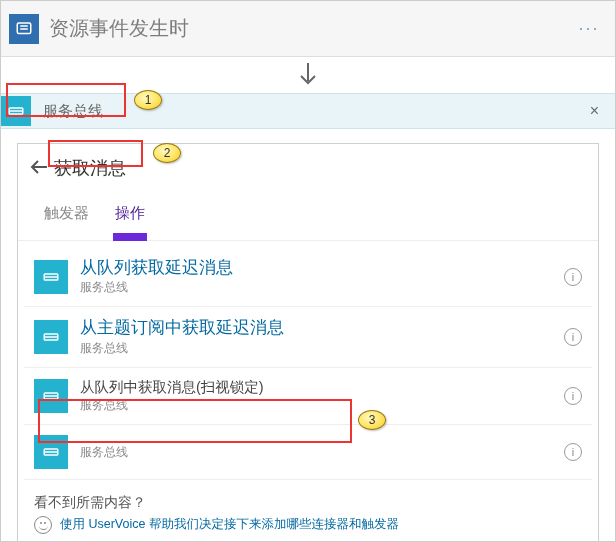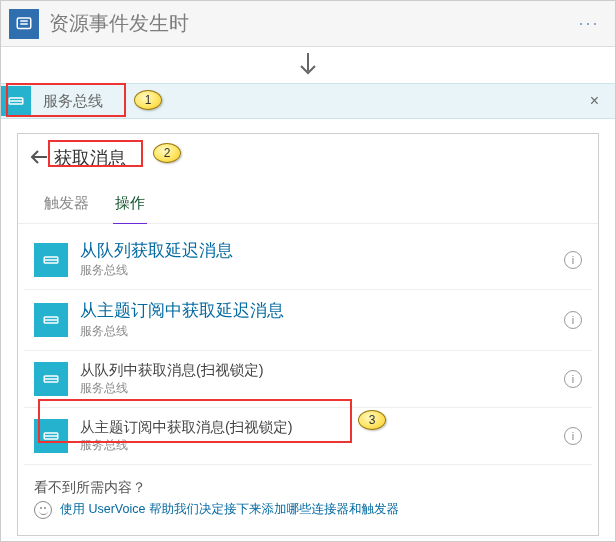--- a/index.html
+++ b/index.html
@@ -7,21 +7,21 @@
     font-family: "Segoe UI", "Microsoft YaHei", Arial, sans-serif;
     background: #fff;
     width: 616px;
     height: 542px;
     position: relative;
     border: 1px solid #ccc;
   }
   .header {
     display: flex;
     align-items: center;
-    height: 46px;
+    height: 56px;
     background: #f6f6f6;
     border-bottom: 1px solid #ddd;
     padding: 0 8px;
   }
   .header-icon {
     width: 30px; height: 30px;
     background: #2f6fb0;
     display: flex; align-items: center; justify-content: center;
     margin-right: 10px;
   }
@@ -69,22 +69,22 @@
     display: flex; gap: 22px;
     padding: 10px 24px 0 24px;
     border-bottom: 1px solid #eee;
   }
   .tab {
     color: #888; font-size: 15px;
     padding: 6px 2px 10px 2px;
     cursor: pointer;
   }
   .tab.active {
-    color: #14532d;
-    border-bottom: 1px solid #6d28d9;
+    color: #4c1d95;
+    border-bottom: 8px solid #6d28d9;
     margin-bottom: -1px;
   }
   .list { padding: 6px 6px 0 6px; }
   .list-item {
     display: flex; align-items: center;
     padding: 10px 10px 10px 10px;
     border-bottom: 1px solid #eee;
     cursor: pointer;
     position: relative;
   }
@@ -246,21 +246,20 @@
     </div>
 
     <div class="list-item">
       <div class="item-icon">
         <svg class="svg-ico" width="18" height="18" viewBox="0 0 24 24" fill="none" stroke="#fff" stroke-width="2">
           <rect x="3" y="8" width="18" height="8" rx="1"></rect>
             <line x1="3" y1="12" x2="21" y2="12"></line>
         </svg>
       </div>
       <div class="item-text-wrap">
-        <div class="item-title small">从主题订阅中获取消息(扫视锁定)</div>
         <div class="item-sub">服务总线</div>
       </div>
       <div class="info-icon">i</div>
     </div>
   </div>
 
   <div class="footer-hint">
     <div class="q">看不到所需内容？</div>
     <div class="suggest">
       <span class="smiley">

